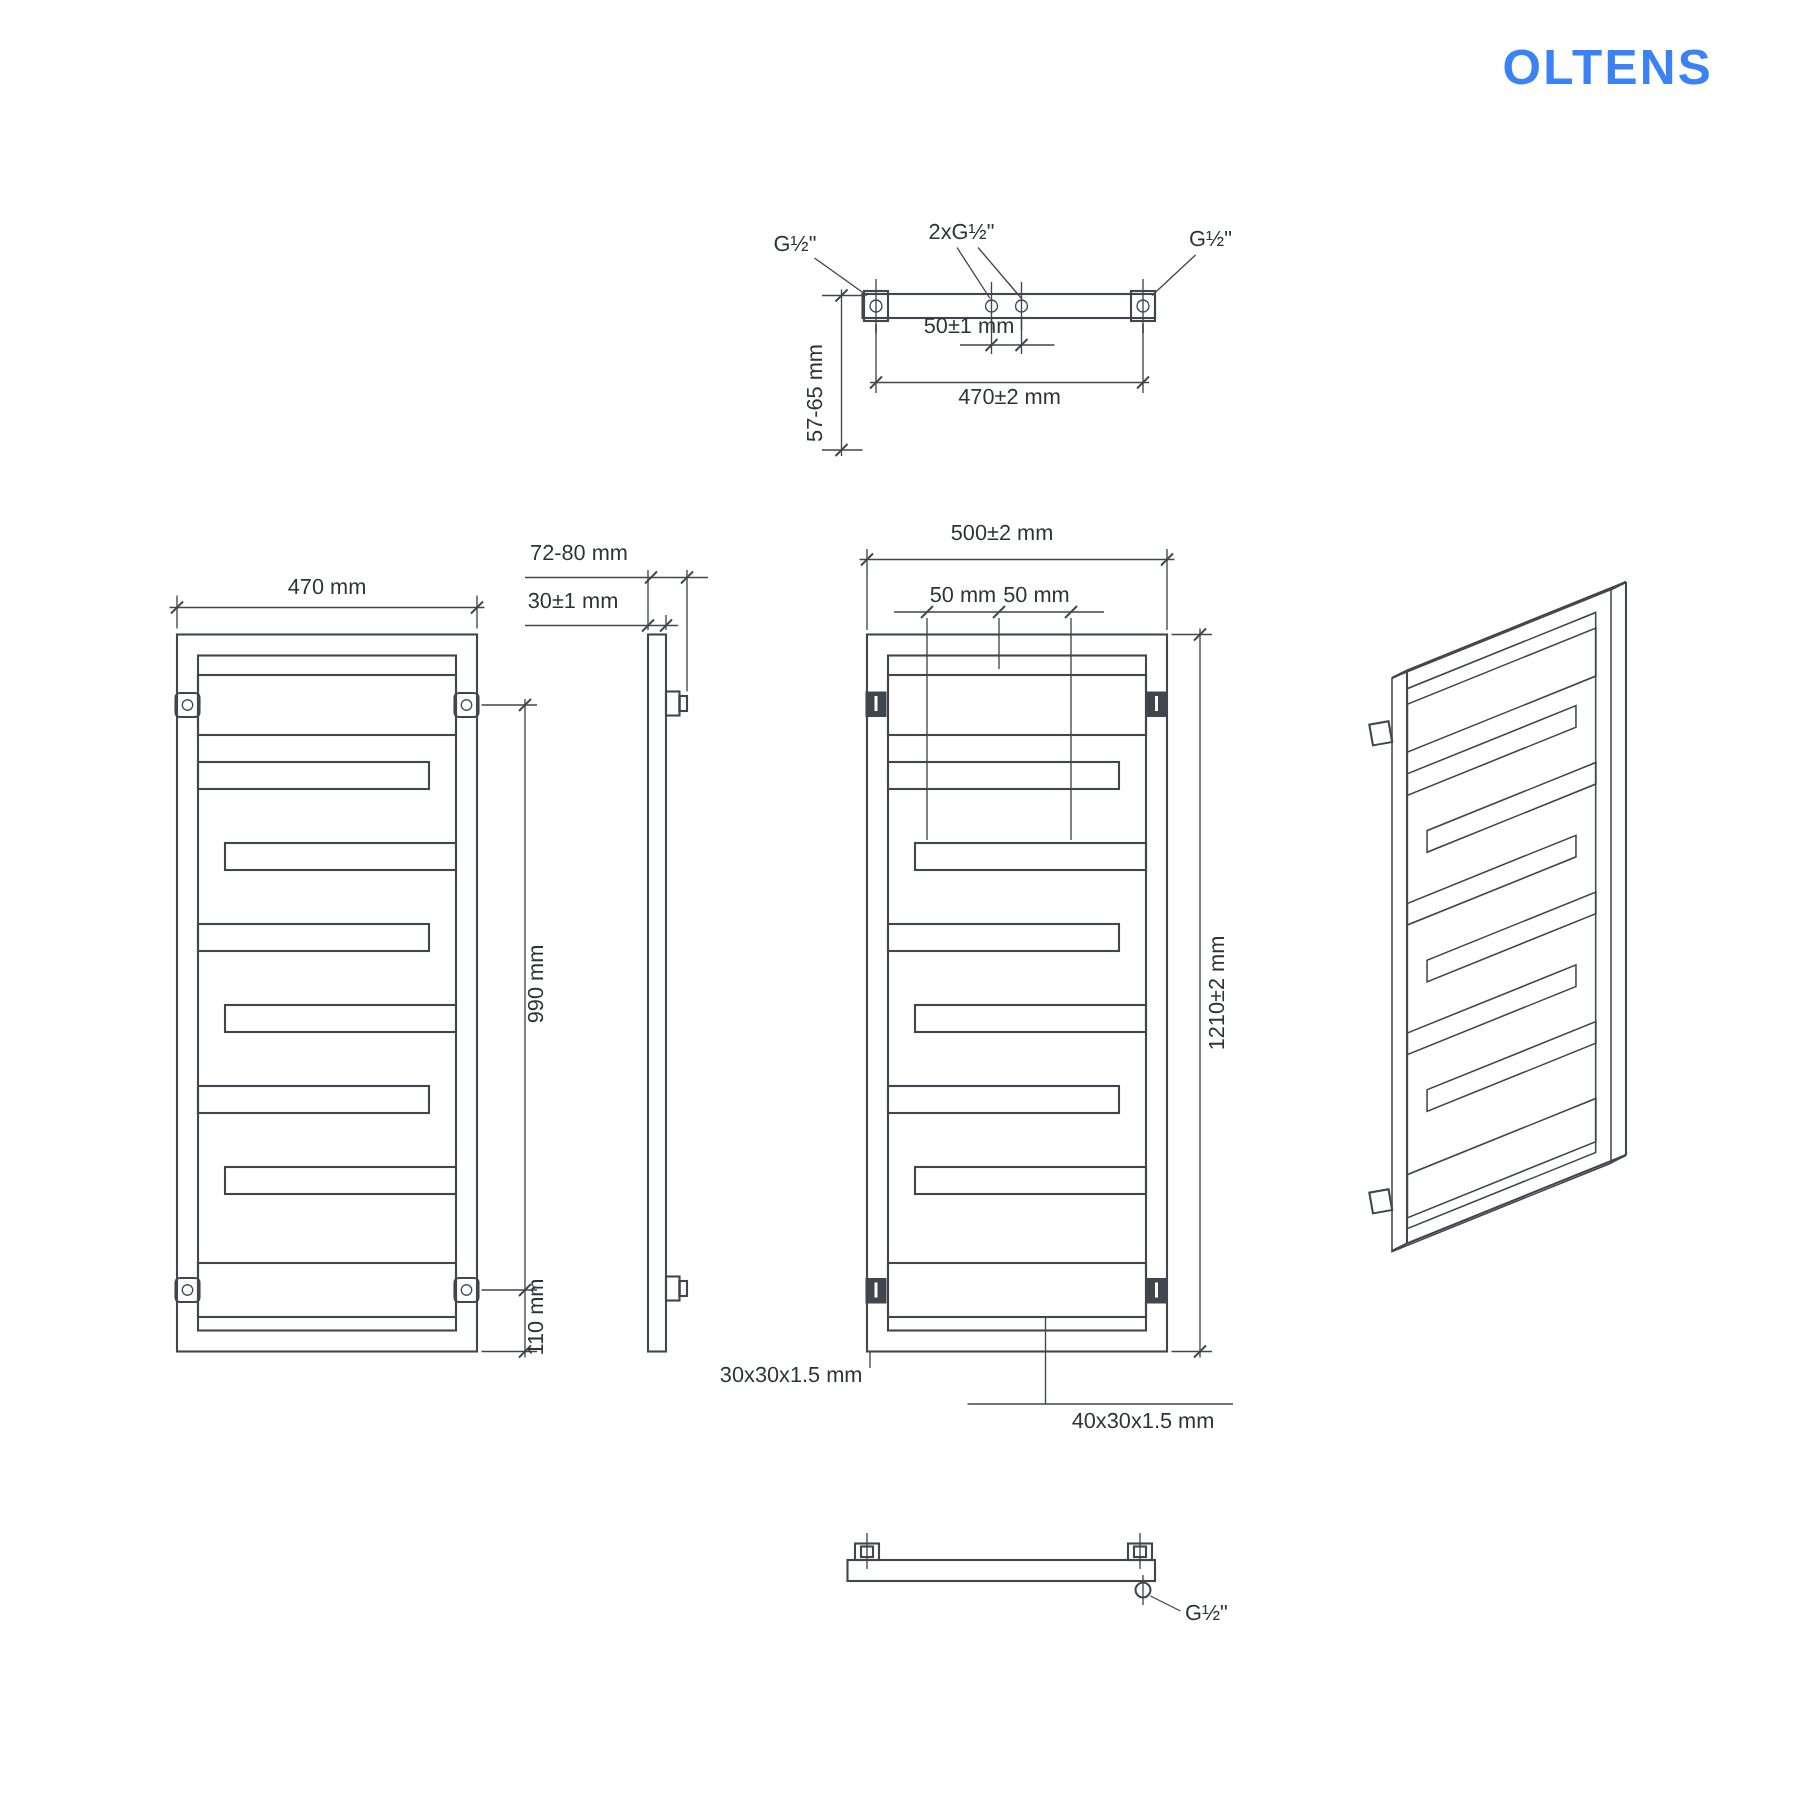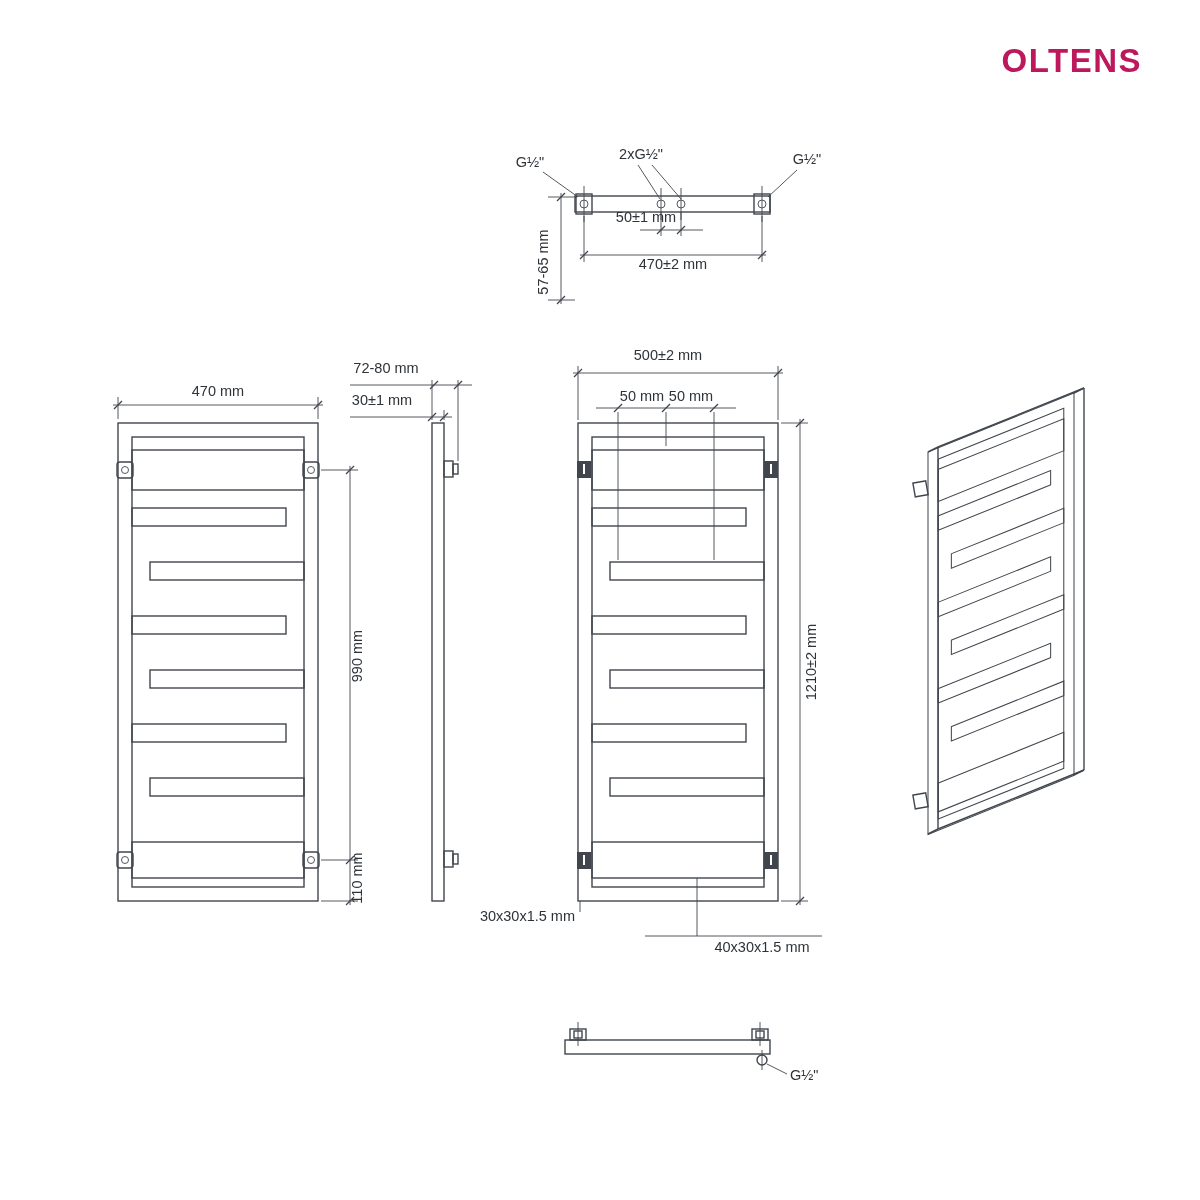--- a/index.html
+++ b/index.html
@@ -1,22 +1,22 @@
 <!DOCTYPE html>
 <html><head>
 <meta charset="utf-8">
 <style>
   html,body{margin:0;padding:0;}
   body{
     width:1200px;height:1200px;background:#ffffff;position:relative;
     font-family:"Liberation Sans", sans-serif;overflow:hidden;
   }
   .logo{
-    position:absolute;top:42px;right:58px;
-    font-size:33px;font-weight:700;letter-spacing:1.5px;color:#be185d;
+    position:absolute;top:26px;right:58px;
+    font-size:33px;font-weight:700;letter-spacing:1.5px;color:#3b82f6;
   }
   svg{position:absolute;left:0;top:0;}
   .ln {fill:none;stroke:#41464e;stroke-width:1.4;stroke-linejoin:miter;}
   .lnf{fill:#41464e;stroke:none;}
   .dim{fill:none;stroke:#41464e;stroke-width:0.9;}
   .tick{stroke:#41464e;stroke-width:1.3;}
   .txt{font-family:"Liberation Sans", sans-serif;font-size:14.5px;fill:#2e3338;}
 </style>
 </head>
 <body>

